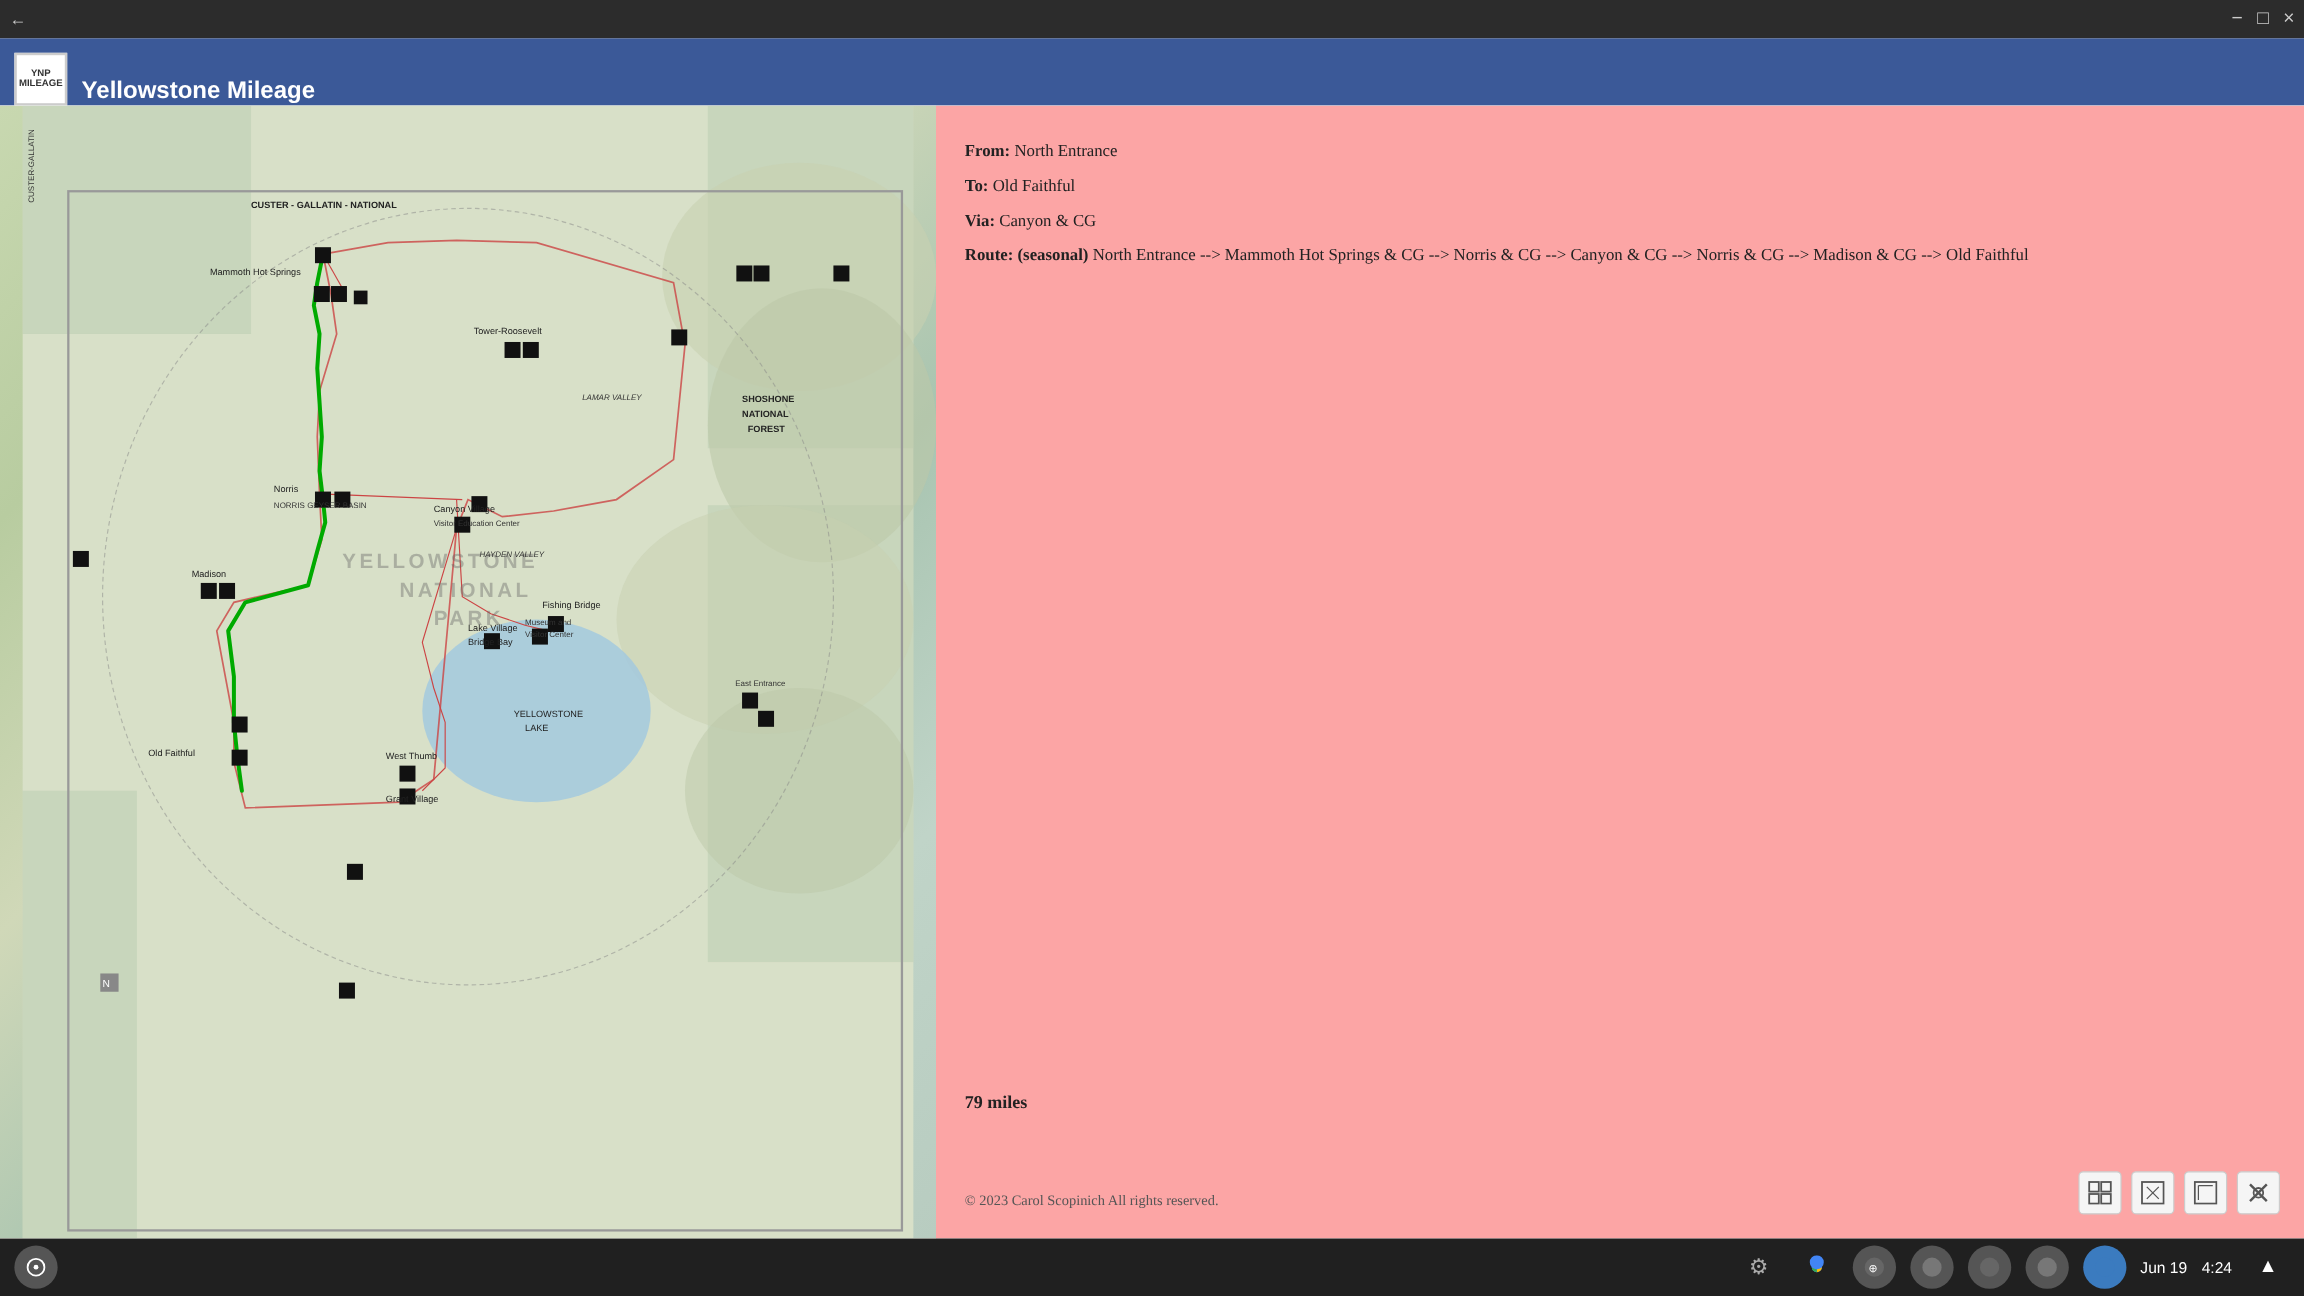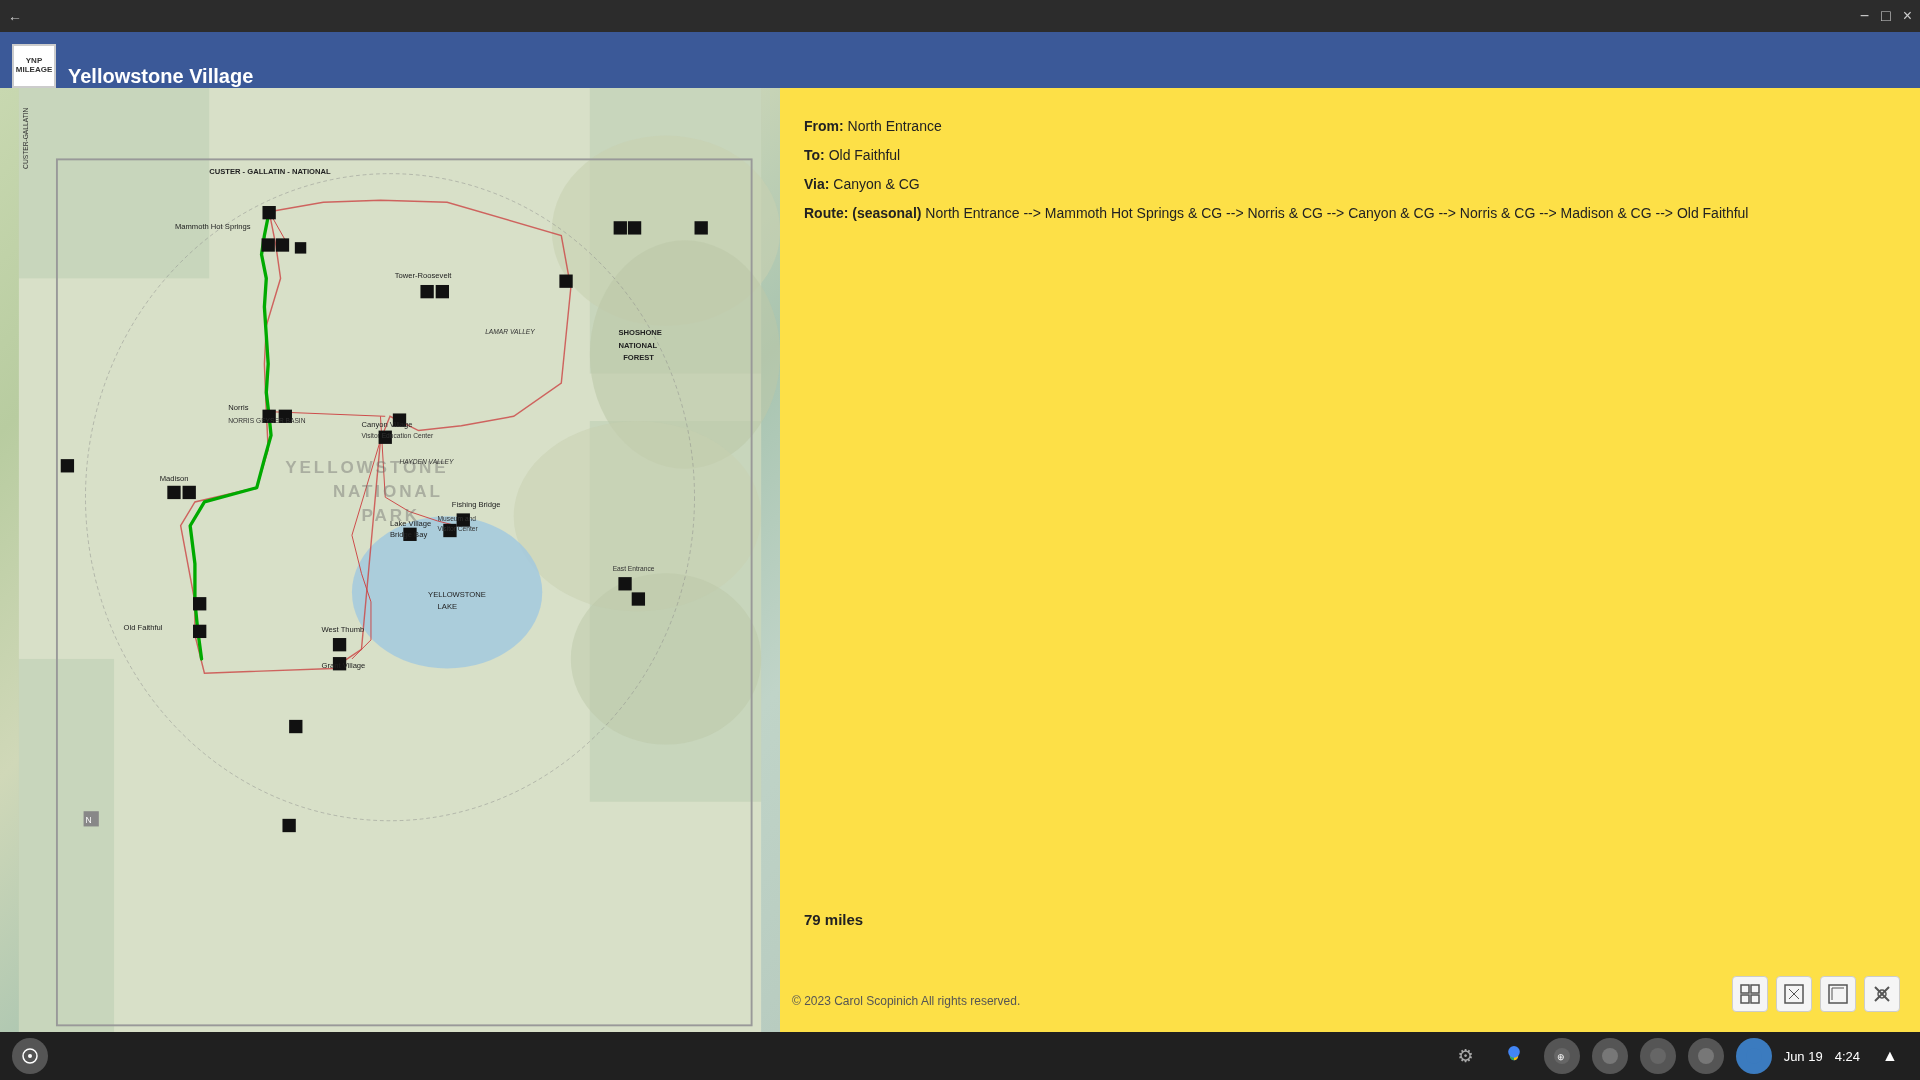--- a/index.html
+++ b/index.html
@@ -88,22 +88,23 @@
       width: 100%;
       height: 100%;
     }
 
     
     #info-panel {
       flex: 1;
       padding: 20px 24px;
       display: flex;
       flex-direction: column;
-      background: #fde047;
+      background: #fca5a5;
       position: relative;
+      font-family: Liberation Serif, serif;
     }
     #route-info {
       margin-top: 8px;
     }
     .info-row {
       margin-bottom: 8px;
       font-size: 14px;
       color: #222;
       line-height: 1.5;
     }
@@ -114,21 +115,21 @@
       position: absolute;
       bottom: 104px;
       left: 24px;
       font-size: 15px;
       font-weight: bold;
       color: #222;
     }
     #copyright {
       position: absolute;
       bottom: 24px;
-      left: 12px;
+      left: 24px;
       font-size: 12px;
       color: #555;
     }
 
     
     #bottom-icons {
       position: absolute;
       bottom: 20px;
       right: 20px;
       display: flex;
@@ -233,21 +234,21 @@
   <div class="window-controls">
     <button class="win-btn">−</button>
     <button class="win-btn">□</button>
     <button class="win-btn">×</button>
   </div>
 </div>
 
 <div id="app-header">
   <div id="app-logo">YNP
 MILEAGE</div>
-  <div id="app-title">Yellowstone Village</div>
+  <div id="app-title">Yellowstone Mileage</div>
 </div>
 
 <div id="main-content">
 
   <div id="map-area">
     <div id="map-image">
       <svg id="map-svg" viewBox="0 0 780 992" xmlns="http://www.w3.org/2000/svg">
 
         <rect x="0" y="0" width="780" height="992" fill="#d8e0c8"></rect>
 

